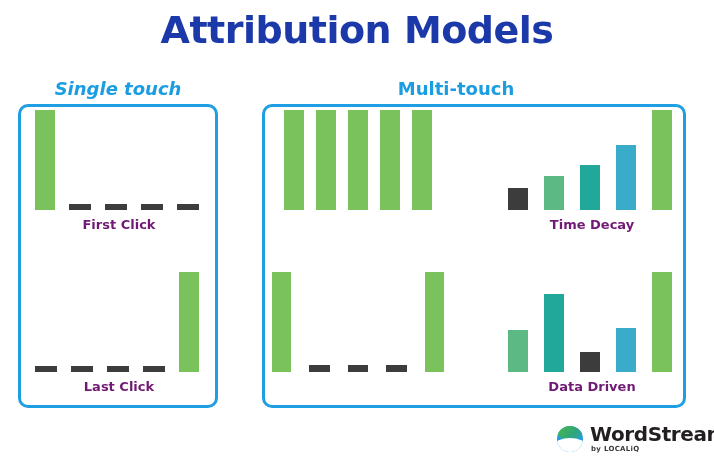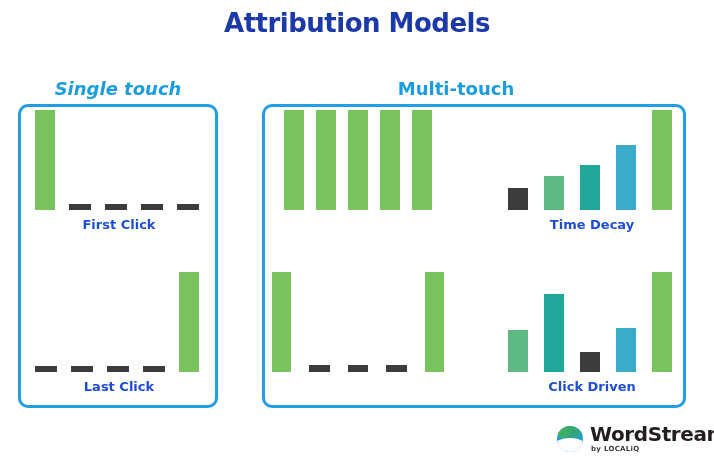--- a/index.html
+++ b/index.html
@@ -15,21 +15,21 @@
     position: relative;
   }
 
   
   .page-title {
     position: absolute;
     left: 0;
     top: 8px;
     width: 714px;
     text-align: center;
-    font-size: 26px;
+    font-size: 38px;
     font-weight: bold;
     letter-spacing: -0.5px;
     color: #1b39a8;
     font-family: "DejaVu Sans", sans-serif;
   }
 
   
   .section-heading {
     position: absolute;
     font-size: 18px;
@@ -72,21 +72,21 @@
     border-radius: 0px;
   }
   .chart-label {
     position: absolute;
     left: 4px;
     right: 0;
     bottom: 0;
     text-align: center;
     font-size: 13px;
     font-weight: bold;
-    color: #1d4ed8;
+    color: #701a75;
     font-family: "DejaVu Sans", sans-serif;
     white-space: nowrap;
   }
 
   
   #chart-first-click    { left: 22px;  top: 110px; width: 190px; height: 122px; }
   #chart-last-click     { left: 22px;  top: 272px; width: 190px; height: 122px; }
   #chart-linear         { left: 272px; top: 140px; width: 172px; height: 92px; }
   #chart-time-decay     { left: 500px; top: 110px; width: 180px; height: 122px; }
   #chart-position-based { left: 272px; top: 272px; width: 172px; height: 122px; }
@@ -221,21 +221,21 @@
 </div>
 
 <div class="chart" id="chart-data-driven">
   <div class="chart-plot" style="gap: 16px;">
       <span class="bar" style="width: 20px; height: 42px; background: rgb(92, 185, 131);"></span>
       <span class="bar" style="width: 20px; height: 78px; background: rgb(34, 168, 154);"></span>
       <span class="bar" style="width: 20px; height: 20px; background: rgb(60, 60, 60);"></span>
       <span class="bar" style="width: 20px; height: 44px; background: rgb(58, 171, 200);"></span>
       <span class="bar" style="width: 20px; height: 100px; background: rgb(122, 195, 92);"></span>
     </div>
-  <div class="chart-label">Click Driven</div>
+  <div class="chart-label">Data Driven</div>
 </div>
 
 <div class="logo">
   <div class="logo-mark">
     <div class="leaf"></div>
     <div class="wave"></div>
     <div class="wave2"></div>
   </div>
   <div class="logo-text-wrap">
     <span class="logo-word">WordStream</span>

